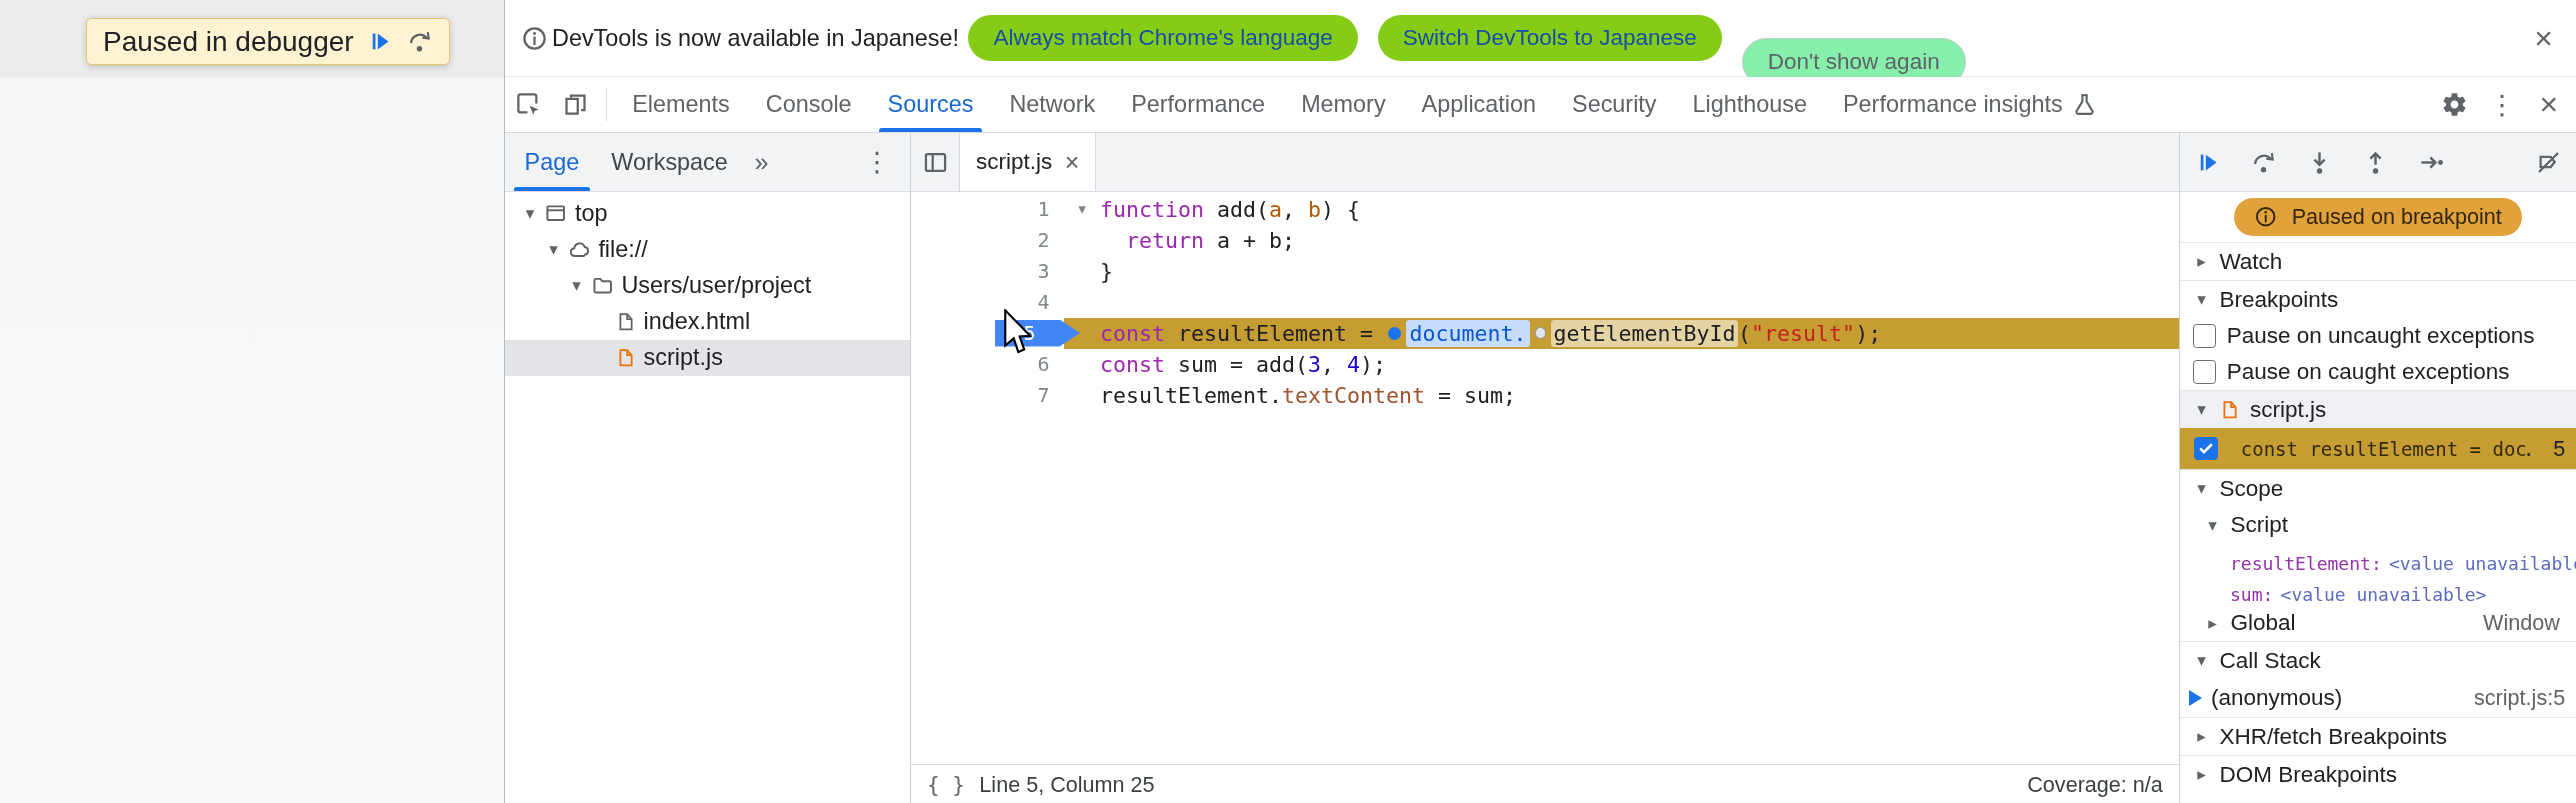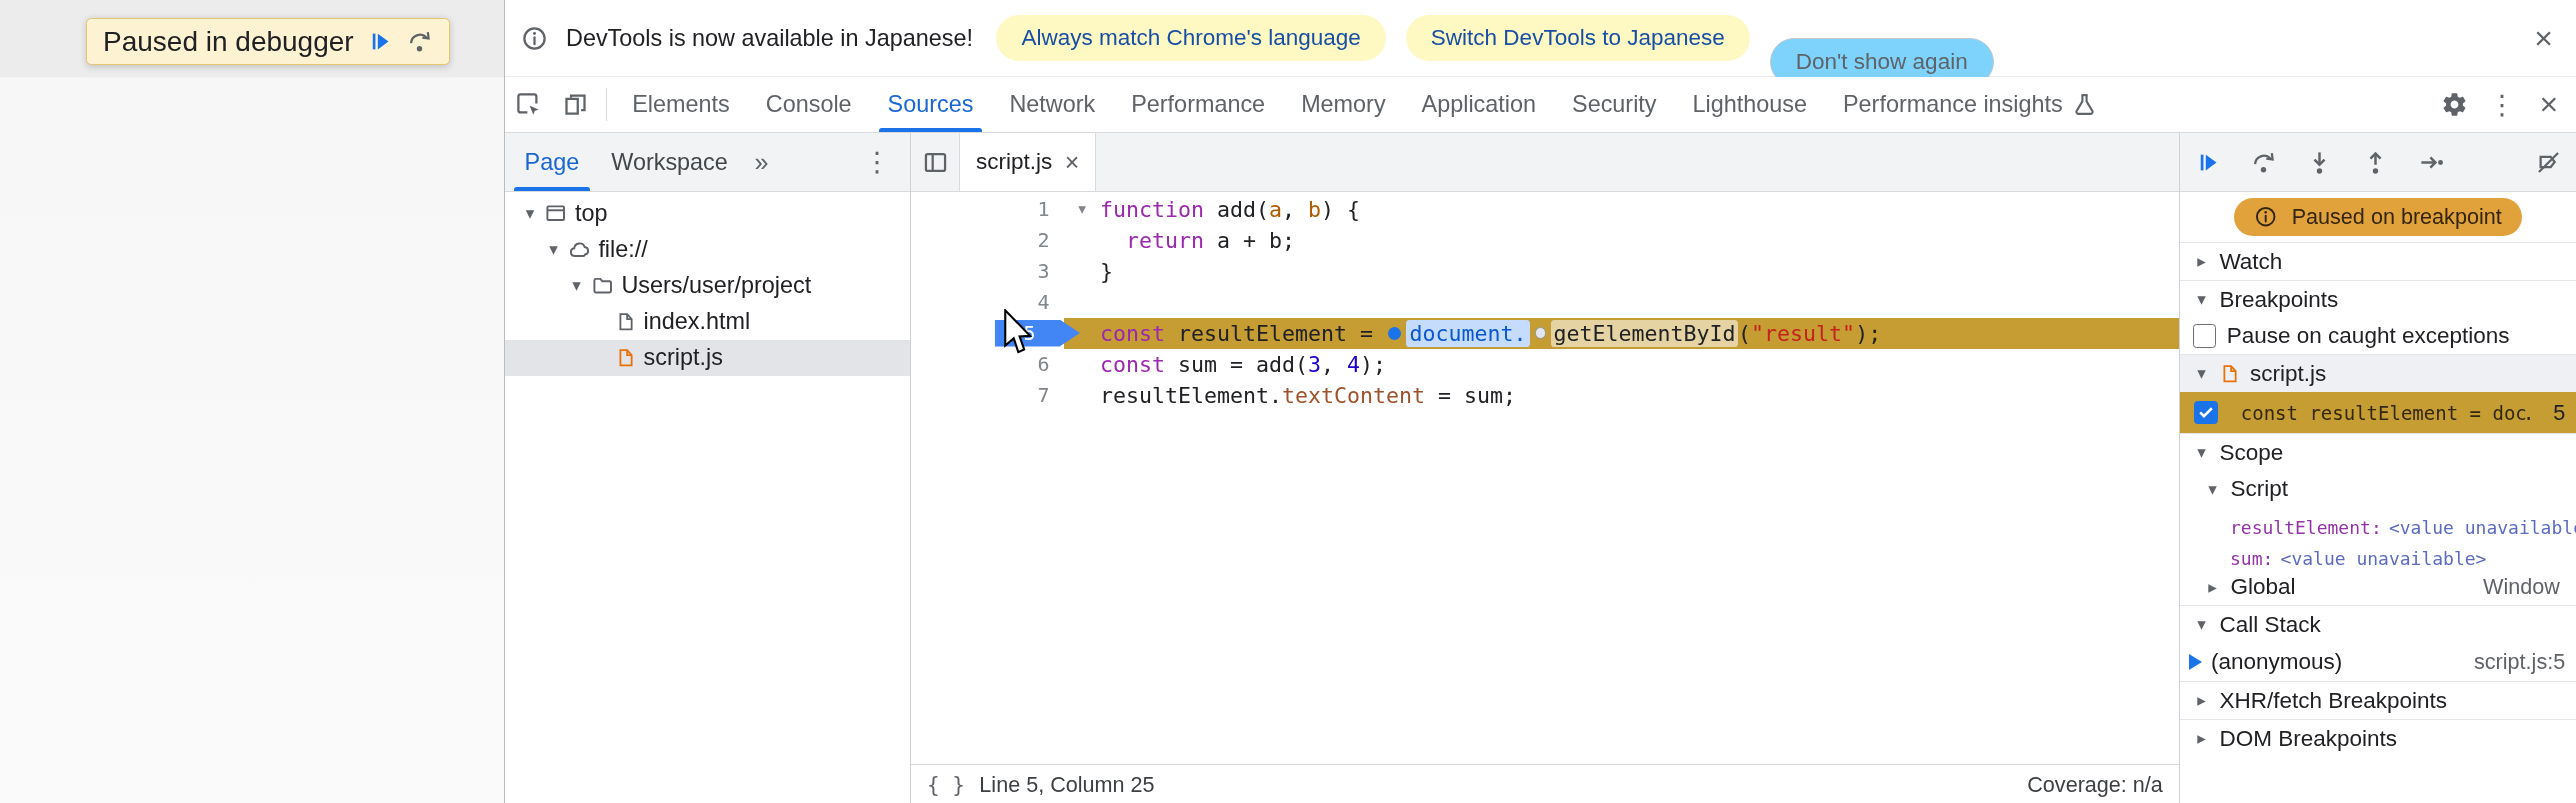--- a/index.html
+++ b/index.html
@@ -14,27 +14,27 @@
     padding:0 16px;background:#fdf3d3;border:0.9px solid #e5c470;border-radius:5.4px;
     box-shadow:0 1.8px 7.2px rgba(0,0,0,.18);white-space:nowrap;}
   .paused-banner .banner-text{font-size:28px;color:#202124;}
   .banner-icon{display:inline-flex;align-items:center;color:#5f6368;cursor:pointer;}
   .banner-icon.blue{color:#1a73e8;}
 
   
   #devtools{position:absolute;left:505px;top:0;width:2071px;height:804px;display:flex;flex-direction:column;background:#fff;}
 
   
-  .infobar{height:77px;flex:0 0 77px;display:flex;align-items:center;gap:18px;padding:8px 16px;background:#fff;border-bottom:0.9px solid #e9ebed;}
+  .infobar{height:77px;flex:0 0 77px;display:flex;align-items:center;gap:4px;padding:8px 16px;background:#fff;border-bottom:0.9px solid #e9ebed;}
   .infobar .ib-icon{color:#5f6368;display:inline-flex;}
   .infobar-msg{font-size:23.4px;color:#202124;white-space:nowrap;}
   .infobar-buttons{display:flex;align-items:center;gap:20px;margin-left:5.4px;}
   .pill{font-family:"Liberation Sans",sans-serif;font-size:22.5px;border:none;border-radius:899px;padding:10px 25px;cursor:pointer;white-space:nowrap;background:none;}
-  .pill.tonal{background:#fef9c3;color:#174ea6;}
-  .pill.outline{background:#7dd3fc;color:#5f6368;border:1.8px solid #c6cacd;margin-top:48px;}
+  .pill.tonal{background:#84cc16;color:#174ea6;}
+  .pill.outline{background:#86efac;color:#5f6368;border:1.8px solid #c6cacd;margin-top:48px;}
   .infobar-close{margin-left:auto;font-size:32px;color:#5f6368;cursor:pointer;line-height:1;padding:0 7.2px;}
 
   
   .main-toolbar{height:56px;flex:0 0 56px;display:flex;align-items:stretch;background:#fff;border-bottom:0.9px solid #d8dade;}
   .tbtn{display:inline-flex;align-items:center;justify-content:center;width:47px;color:#5f6368;cursor:pointer;}
   .tbtn.txt{font-size:27px;}
   .tbtn.close{font-size:32px;}
   .vsep{width:0.9px;background:#d8dade;margin:10.8px 7.2px;}
   .tabs{display:flex;align-items:stretch;white-space:nowrap;overflow:hidden;}
   .tab{position:relative;display:flex;align-items:center;gap:9px;padding:0 18px;font-size:23.4px;color:#5f6368;cursor:pointer;}
@@ -428,20 +428,24 @@
           <span class="tri">▸</span>
           <span>Watch</span>
         </div>
 
         <div class="sec">
           <span class="tri">▾</span>
           <span>Breakpoints</span>
         </div>
         <div class="cbrow">
           <span class="checkbox"></span>
+          <span>Pause on uncaught exceptions</span>
+        </div>
+        <div class="cbrow">
+          <span class="checkbox"></span>
           <span>Pause on caught exceptions</span>
         </div>
         <div class="bp-group">
           <span class="tri">▾</span>
           <span class="tree-ic ic-orange">
             <svg viewBox="0 0 24 24" width="21.6" height="21.6" fill="none" stroke="currentColor" stroke-width="2">
                 <path d="M6 3.5h7.5L18.5 9v11.5H6z"></path>
                 <path d="M13.5 3.5V9h5"></path>
               </svg>
           </span>

